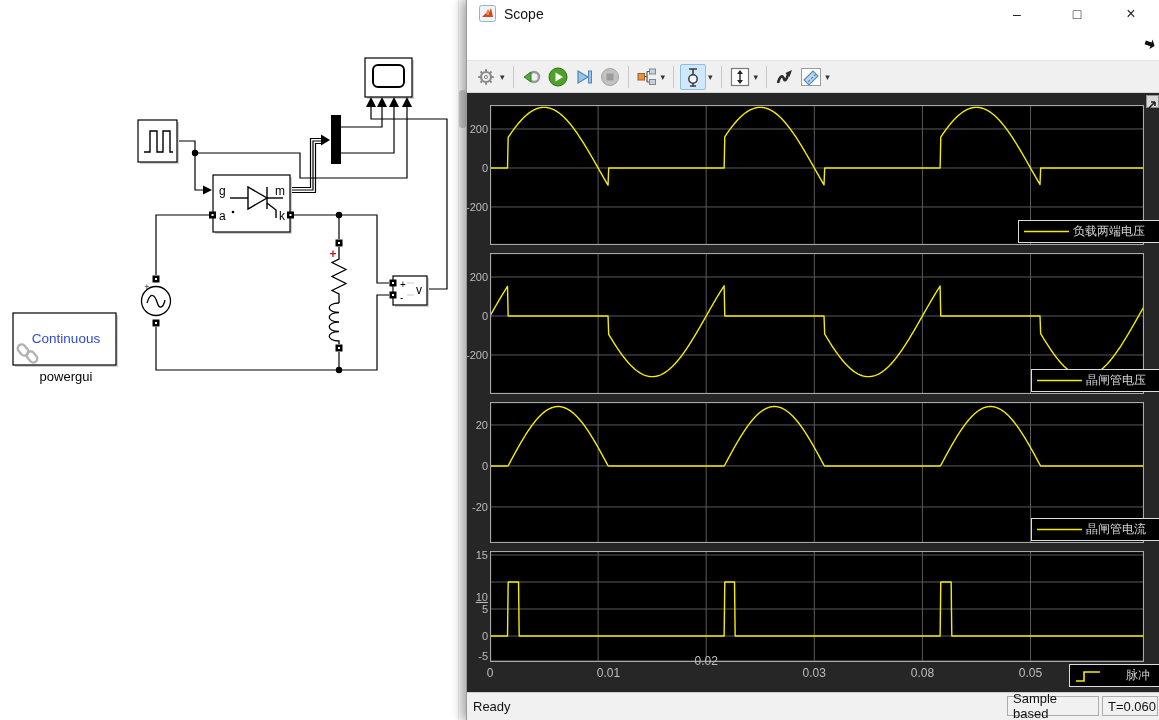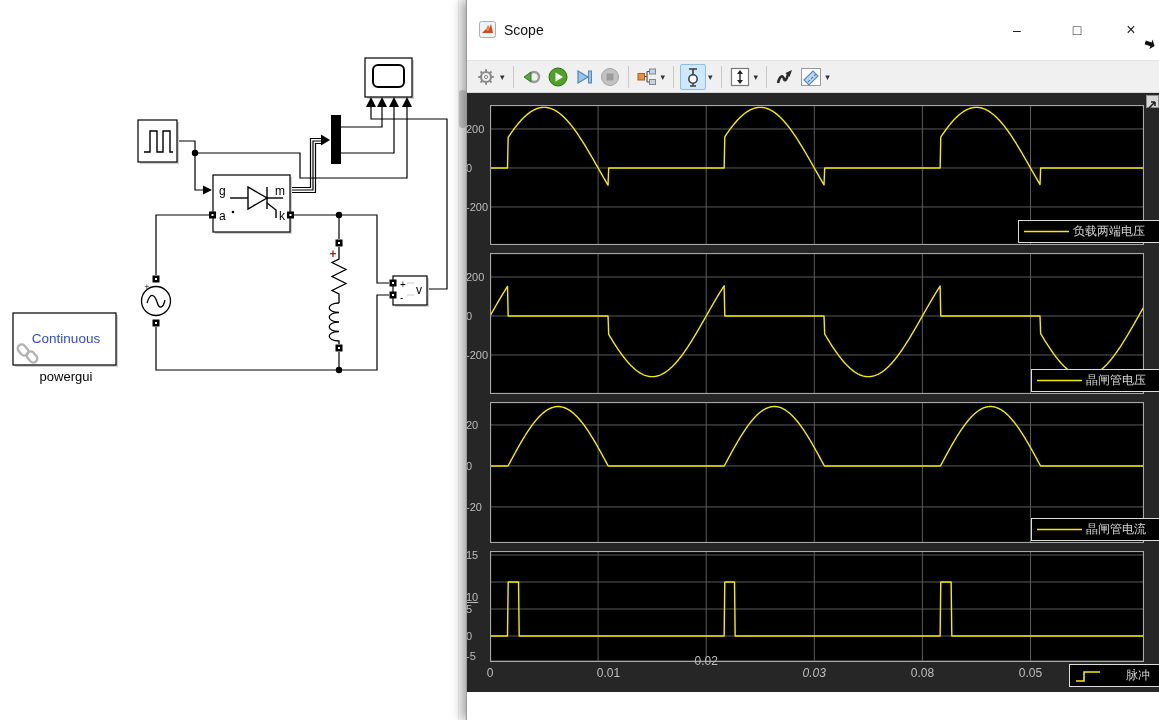--- a/index.html
+++ b/index.html
@@ -5,39 +5,39 @@
   html,body{margin:0;padding:0;background:#fff;font-family:"Liberation Sans",sans-serif;}
   #app{position:relative;width:1159px;height:720px;overflow:hidden;background:#fff;}
   svg text{font-family:"Liberation Sans",sans-serif;}
   
   #model-pane{position:absolute;left:0;top:0;width:466px;height:720px;background:#fff;}
   #model-scrolltrack{position:absolute;left:458px;top:0;width:8px;height:720px;background:#fafafa;border-left:1px solid #ececec;}
   #model-scrollthumb{position:absolute;left:459px;top:90px;width:7px;height:38px;background:#cfcfcf;border-radius:3px;}
   
   #scope-window{position:absolute;left:466px;top:0;width:693px;height:720px;background:#fff;
     box-shadow:-4px 0 10px rgba(0,0,0,0.35);border-left:1px solid #9a9a9a;}
-  #titlebar{position:absolute;left:0;top:16px;width:100%;height:27px;background:#fff;display:flex;align-items:center;}
+  #titlebar{position:absolute;left:0;top:0;width:100%;height:27px;background:#fff;display:flex;align-items:center;}
   #titlebar .app-icon{margin-left:12px;width:17px;height:17px;}
   #titlebar .title-text{margin-left:8px;font-size:14px;color:#111;}
   .win-btn{position:absolute;top:0;width:46px;height:27px;display:flex;align-items:center;justify-content:center;
     font-size:14px;color:#222;cursor:default;}
   #btn-min{right:120px;} #btn-max{right:60px;} #btn-close{right:6px;font-size:16px;}
   #menubar{position:absolute;left:0;top:27px;width:100%;height:33px;background:#fff;display:flex;align-items:center;padding-left:9px;box-sizing:border-box;}
   .menu-item{font-size:15px;color:#1a1a1a;padding:4px 10px;}
   #menu-overflow{position:absolute;right:4px;top:38px;}
   #toolbar{position:absolute;left:0;top:60px;width:100%;height:33px;background:#f0f0f0;border-top:1px solid #e4e4e4;
     border-bottom:1px solid #d6d6d6;display:flex;align-items:center;padding-left:6px;box-sizing:border-box;}
   .tb-btn{height:24px;min-width:24px;display:flex;align-items:center;justify-content:center;margin:0 1px;border-radius:2px;}
   .tb-btn.selected{background:#cfe8fc;border:1px solid #8ebfe8;}
   .tb-caret{font-size:9px;color:#333;margin:0 3px 0 1px;}
   .tb-sep{width:1px;height:22px;background:#c8c8c8;margin:0 5px;}
   
   #plotregion{position:absolute;left:0;top:93px;width:693px;height:599px;background:#262626;overflow:hidden;}
   .plot-svg{position:absolute;left:23px;}
-  .ytick{position:absolute;width:46px;font-size:11px;color:#bdbdbd;line-height:12px;}
+  .ytick{position:absolute;width:22px;text-align:right;font-size:11px;color:#bdbdbd;line-height:12px;}
   .xtick{position:absolute;width:44px;text-align:center;font-size:12px;color:#bdbdbd;}
   .legend-box{position:absolute;height:23px;background:#000;border:1px solid #dcdcdc;display:flex;align-items:center;overflow:hidden;box-sizing:border-box;}
   .legend-text{font-size:12px;color:#d6d6d6;white-space:nowrap;}
   #corner-btn{position:absolute;left:679px;top:2px;width:13px;height:13px;background:#d8d8d8;border:1px solid #8f8f8f;box-sizing:border-box;}
   
   #statusbar{position:absolute;left:0;top:692px;width:100%;height:28px;background:#f1f1f1;border-top:1px solid #cecece;box-sizing:border-box;}
   #status-left{position:absolute;left:6px;top:6px;font-size:13px;color:#111;}
   .status-cell{position:absolute;top:3px;height:20px;border:1px solid #adadad;font-size:13px;color:#111;
     display:flex;align-items:center;padding:0 5px;box-sizing:border-box;background:#f1f1f1;}
   #status-cell-0{left:540px;width:92px;}
@@ -364,19 +364,24 @@
         <div class="ytick" style="left: -1px; top: 557px;">-5</div>
         <div class="legend-box" style="left: 602px; top: 571px; width: 92px;">
           <svg width="38" height="21">
             <polyline points="6,16 14,16 14,7 30,7" fill="none" stroke="#f5ec00" stroke-width="1.6"></polyline>
           </svg>
           <span class="legend-text" style="margin-left: 18px;">脉冲</span>
         </div>
         <div class="xtick" style="left: 1px; top: 573px;">0</div>
         <div class="xtick" style="left: 109.099px; top: 573px; text-align: right;">0.01</div>
         <div class="xtick" style="left: 217.198px; top: 561px;">0.02</div>
-        <div class="xtick" style="left: 325.298px; top: 573px; font-style: italic;">0.03</div>
+        <div class="xtick" style="left: 325.298px; top: 573px;">0.03</div>
         <div class="xtick" style="left: 433.397px; top: 573px;">0.08</div>
         <div class="xtick" style="left: 541.496px; top: 573px;">0.05</div>
       </div>
 
+    <div id="statusbar">
+      <span id="status-left">Ready</span>
+      <div class="status-cell" id="status-cell-0">Sample based</div>
+      <div class="status-cell" id="status-cell-1">T=0.060</div>
+    </div>
   </div>
 </div>
 
 </body></html>

